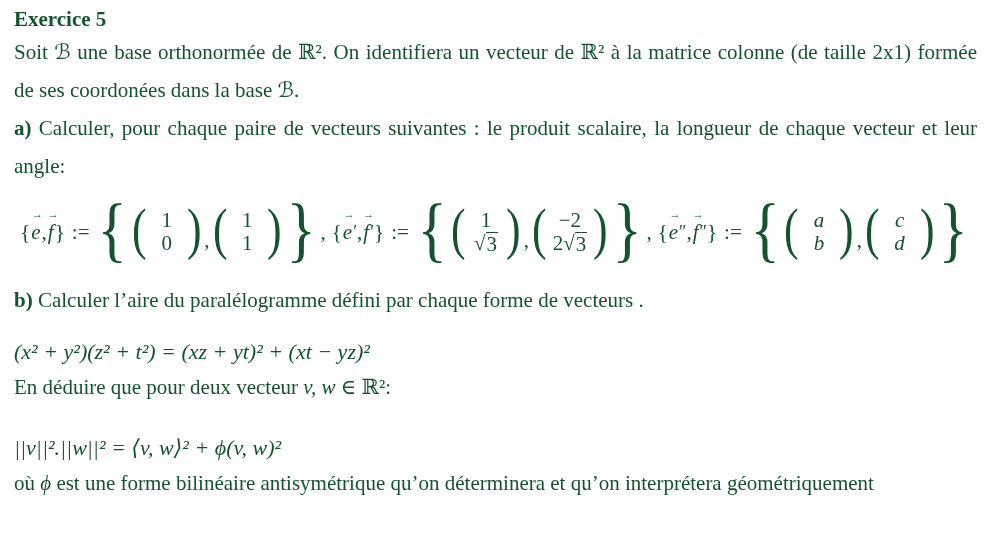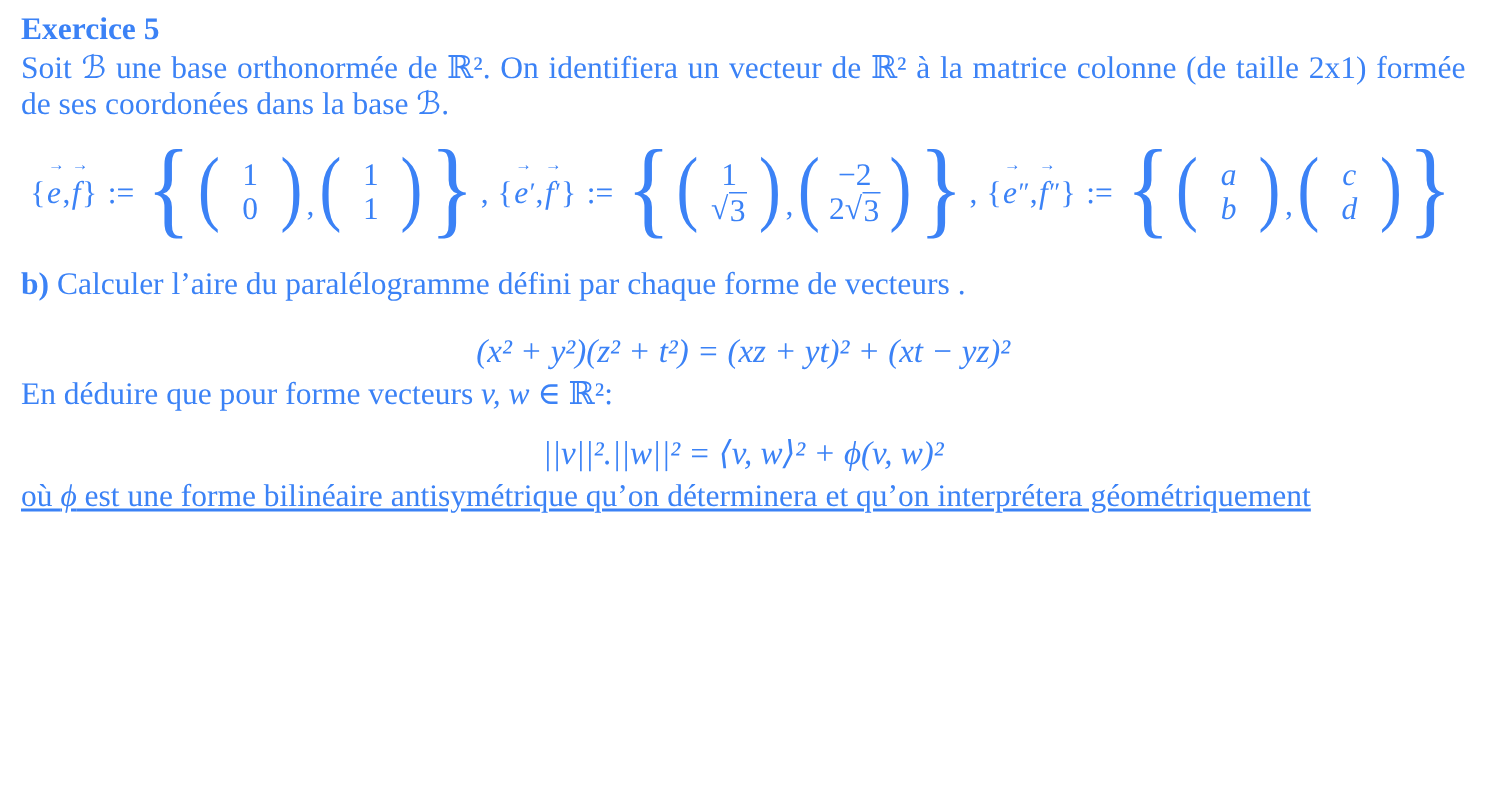--- a/index.html
+++ b/index.html
@@ -1,23 +1,23 @@
 <!DOCTYPE html>
 <html><head>
 <meta charset="utf-8">
 <style>
   html,body{margin:0;padding:0;background:#ffffff;}
   .page{
     width:991px;height:536px;box-sizing:border-box;
-    padding:6px 14px 0 14px;background:#ffffff;color:#3b82f6;
+    padding:6px 14px 0 14px;background:#ffffff;color:#14532d;
     font-family:"Liberation Serif","DejaVu Serif","DejaVu Sans",serif;
     font-size:21px;overflow:hidden;
   }
   .title{font-weight:700;font-size:21px;line-height:27px;}
-  p.line{margin:0;font-size:21px;line-height:24px;text-align:justify;}
+  p.line{margin:0;font-size:21px;line-height:38px;text-align:justify;}
   .b{font-weight:700;}
   .iv{font-style:italic;}
   .scr{font-family:"DejaVu Serif","DejaVu Sans",serif;}
 
   
   .mathline{
     height:88px;display:flex;align-items:center;justify-content:center;
     margin:3px 0 5px 0;font-size:21px;white-space:nowrap;
   }
   .slabel{display:inline-flex;align-items:center;}
@@ -29,35 +29,36 @@
   .bb{font-size:72px;line-height:1;transform:scaleX(.85);position:relative;top:-3px;}
   .bp{font-size:56px;line-height:1;transform:scaleX(.78);position:relative;top:-3px;}
   .col{display:inline-flex;flex-direction:column;align-items:center;
        line-height:23px;padding:0 4px;min-width:28px;}
   .mcomma{padding:0 1px;position:relative;top:8px;}
   .gsep{padding:0 6px 0 2px;}
   .sqr{display:inline-flex;}
   .rad{border-top:1.5px solid currentColor;padding:0 1px;}
 
   
-  .eq{margin:0;text-align:center;font-style:italic;font-size:22px;line-height:33px;}
+  .eq{margin:0;text-align:left;font-style:italic;font-size:22px;line-height:33px;}
   .eq1{margin-top:16px;}
   .deduce{margin-top:24px;}
-  .eq2{margin-top:11px;}
-  .phi-line{margin-top:17px;text-decoration:underline;}
+  .eq2{margin-top:25px;}
+  .phi-line{margin-top:17px;}
 </style>
 </head>
 <body>
 
 <div class="page">
 
   <div class="title">Exercice 5</div>
 
   <p class="line"><span>Soit </span><span class="scr">ℬ</span><span> une base orthonormée de </span><span>ℝ²</span><span>. On identifiera un vecteur de </span><span>ℝ²</span><span> à la matrice colonne (de taille 2x1) formée de ses coordonées dans la base </span><span class="scr">ℬ</span><span>.</span></p>
 
+  <p class="line"><span class="b">a)</span><span> Calculer, pour chaque paire de vecteurs suivantes : le produit scalaire, la longueur de chaque vecteur et leur angle:</span></p>
 
   <div class="mathline">
     <span class="slabel">
         <span>{</span>
         <span class="vec"><span class="arr">→</span><span>e</span></span>
         <span class="pr"></span>
         <span>,</span>
         <span class="vec"><span class="arr">→</span><span>f</span></span>
         <span class="pr"></span>
         <span>}</span>
@@ -139,20 +140,20 @@
       </span>
     <span class="bp">)</span>
     <span class="bb">}</span>
   </div>
 
   <p class="line"><span class="b">b)</span><span> Calculer l’aire du paralélogramme défini par chaque forme de vecteurs .</span></p>
 
 
   <p class="eq eq1">(x² + y²)(z² + t²) = (xz + yt)² + (xt − yz)²</p>
 
-  <p class="line deduce"><span>En déduire que pour forme vecteurs </span><span class="iv">v, w</span><span> ∈ ℝ²:</span></p>
+  <p class="line deduce"><span>En déduire que pour deux vecteur </span><span class="iv">v, w</span><span> ∈ ℝ²:</span></p>
 
   <p class="eq eq2">||v||².||w||² = ⟨v, w⟩² + ϕ(v, w)²</p>
 
   <p class="line phi-line"><span>où </span><span class="iv">ϕ</span><span> est une forme bilinéaire antisymétrique qu’on déterminera et qu’on interprétera géométriquement</span></p>
 
 
 </div>
 
 </body></html>

